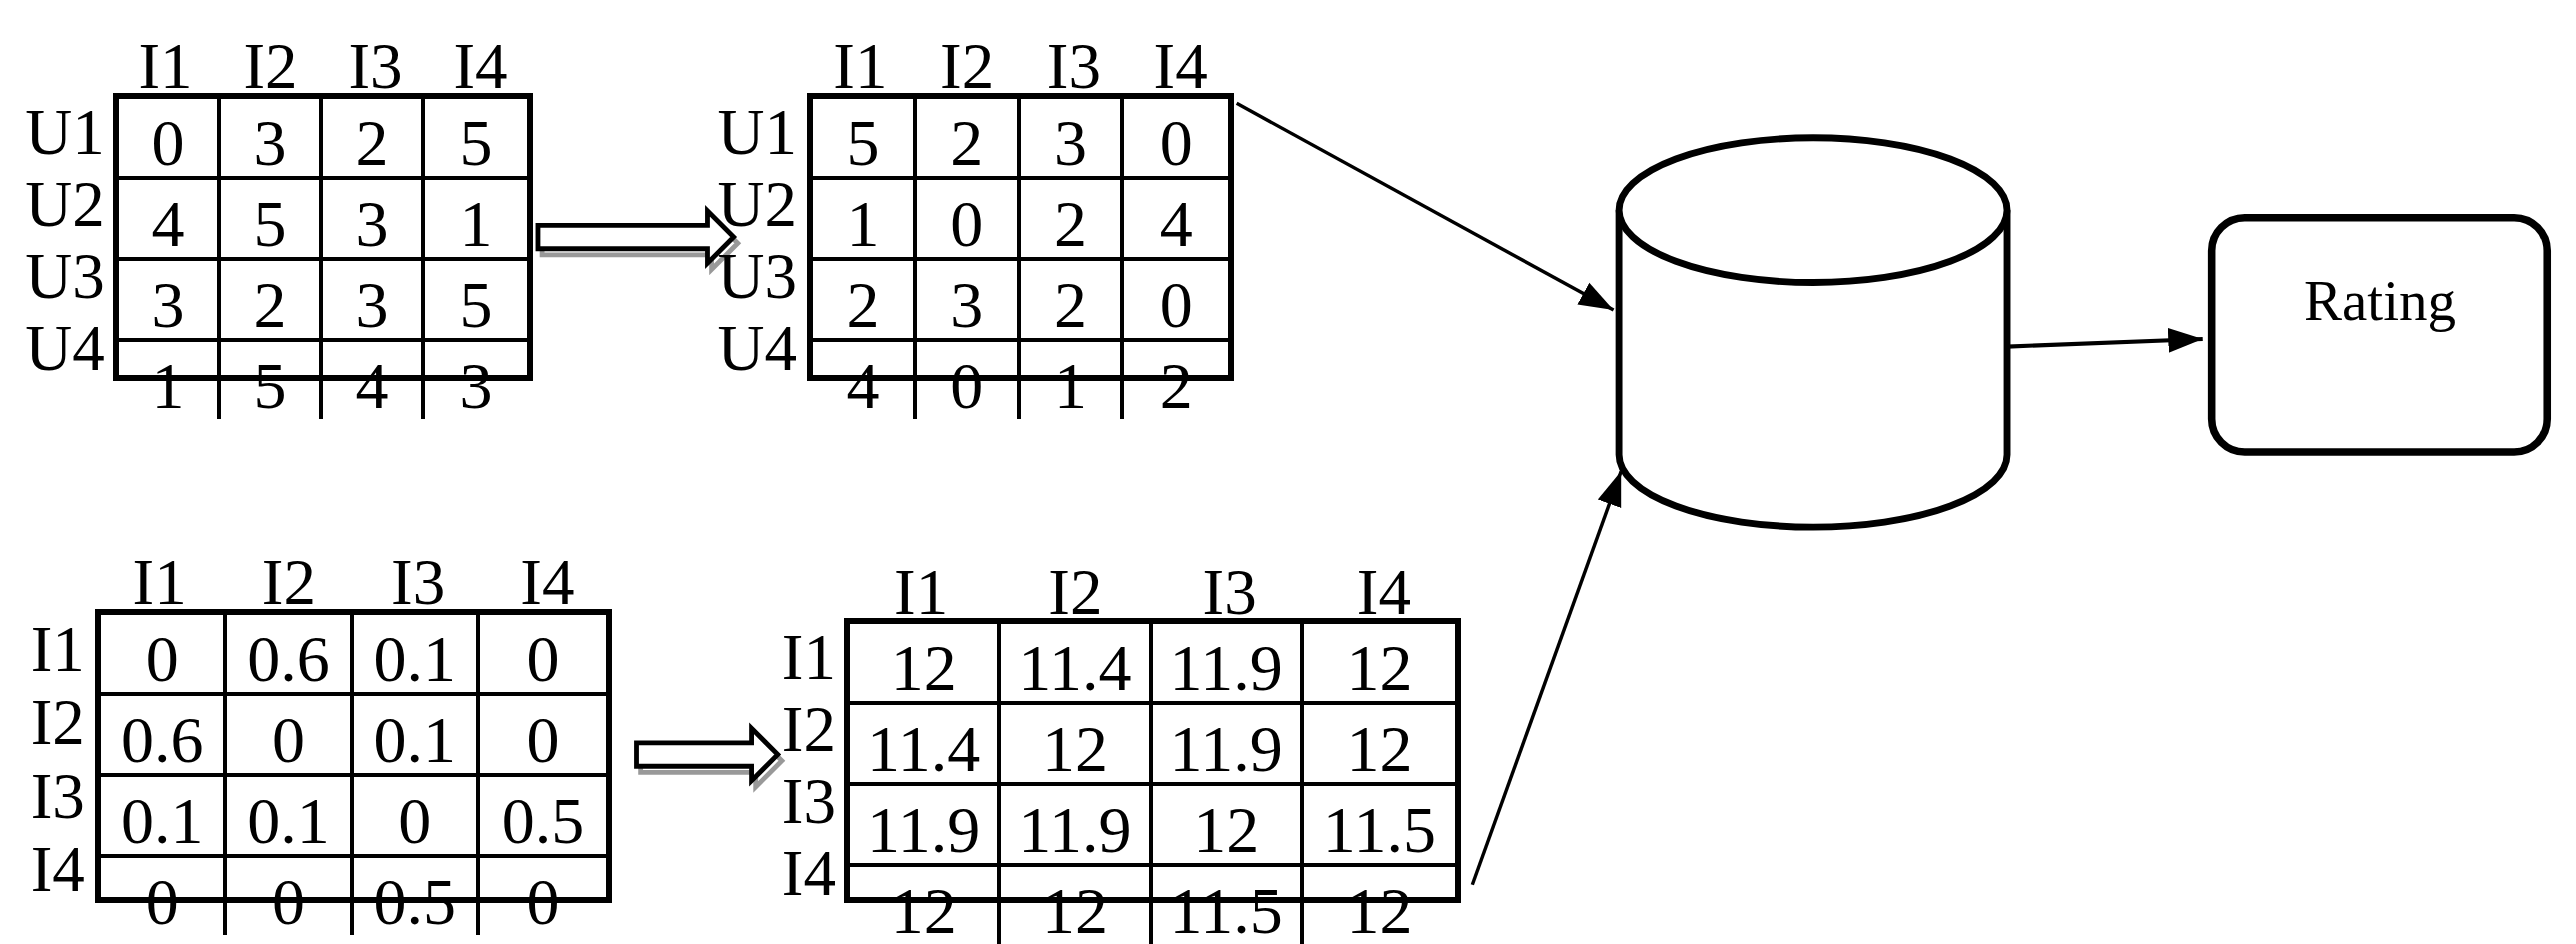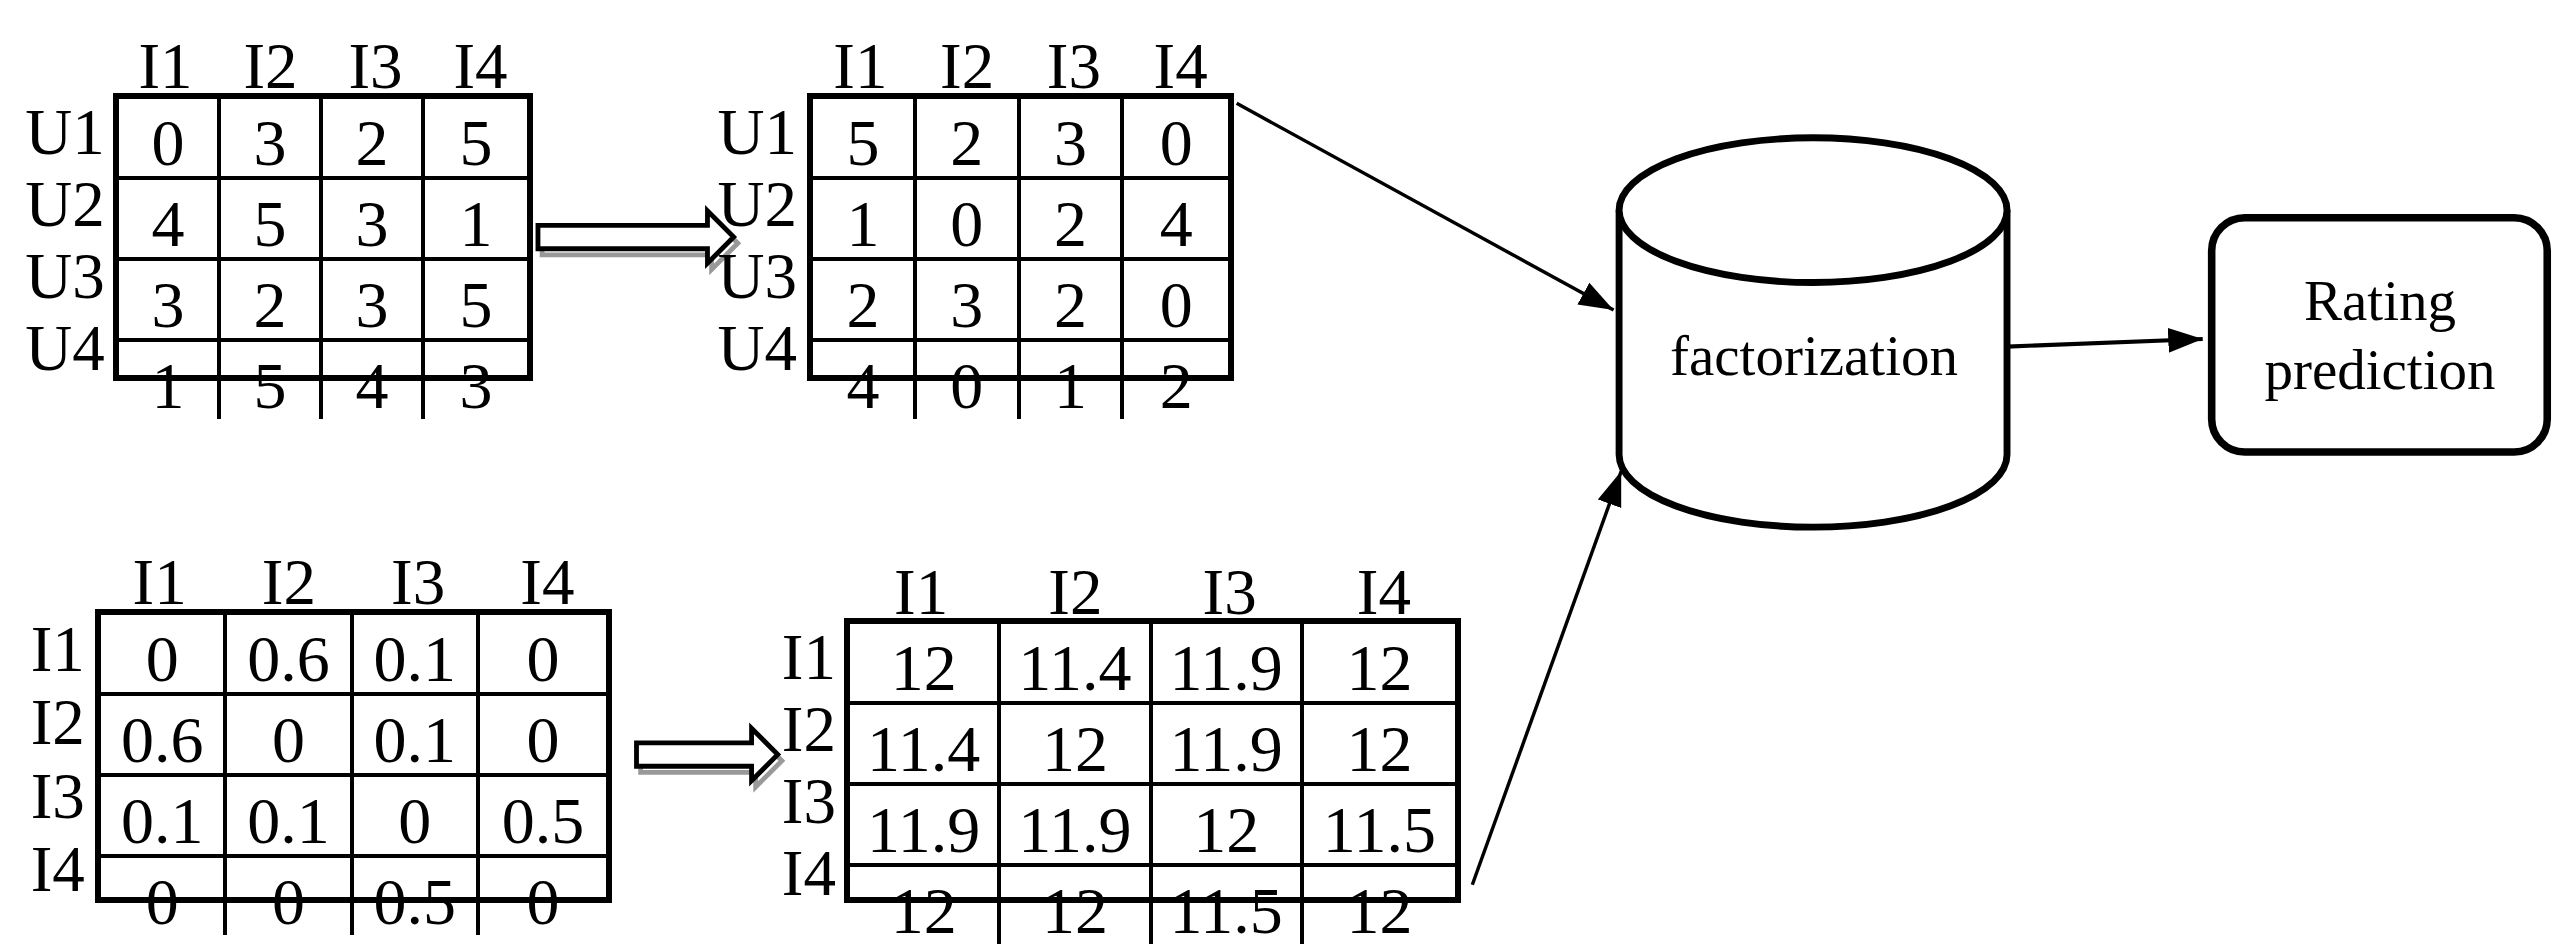--- a/index.html
+++ b/index.html
@@ -92,26 +92,24 @@
 
     <g>
       <path d="M2349,305 L2349,660 A281.5,105 0 0 0 2912,660 L2912,305" fill="#ffffff" stroke="#000000" stroke-width="10"></path>
       <ellipse cx="2630.5" cy="305" rx="281.5" ry="105" fill="#ffffff" stroke="#000000" stroke-width="10"></ellipse>
     </g>
 
     <rect x="3209" y="316" width="487" height="340" rx="48" ry="48" fill="#ffffff" stroke="#000000" stroke-width="11"></rect>
   </svg>
 
   <div id="cyl-label" class="shape-label">
-    <span>factorization</span>
   </div>
 
   <div id="box-label" class="shape-label">
     <span>Rating</span>
-    <span>prediction</span>
   </div>
 
 <div class="hdr" style="left: 113px; top: 34px; width: 420px; height: 55px;">
       <span>I1</span>
       <span>I2</span>
       <span>I3</span>
       <span>I4</span>
     </div>
     <div class="rlbl" style="left: 20.7px; top: 93px; width: 84px; height: 288px;">
       <span>U1</span>

